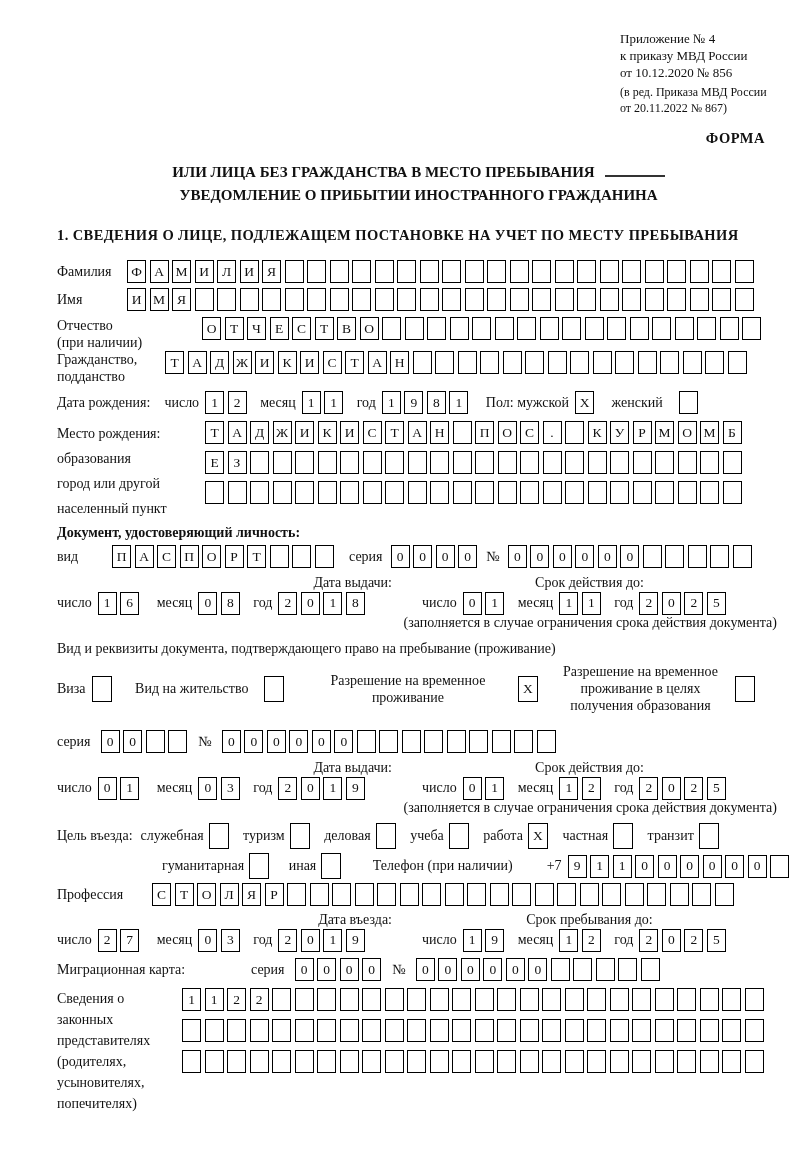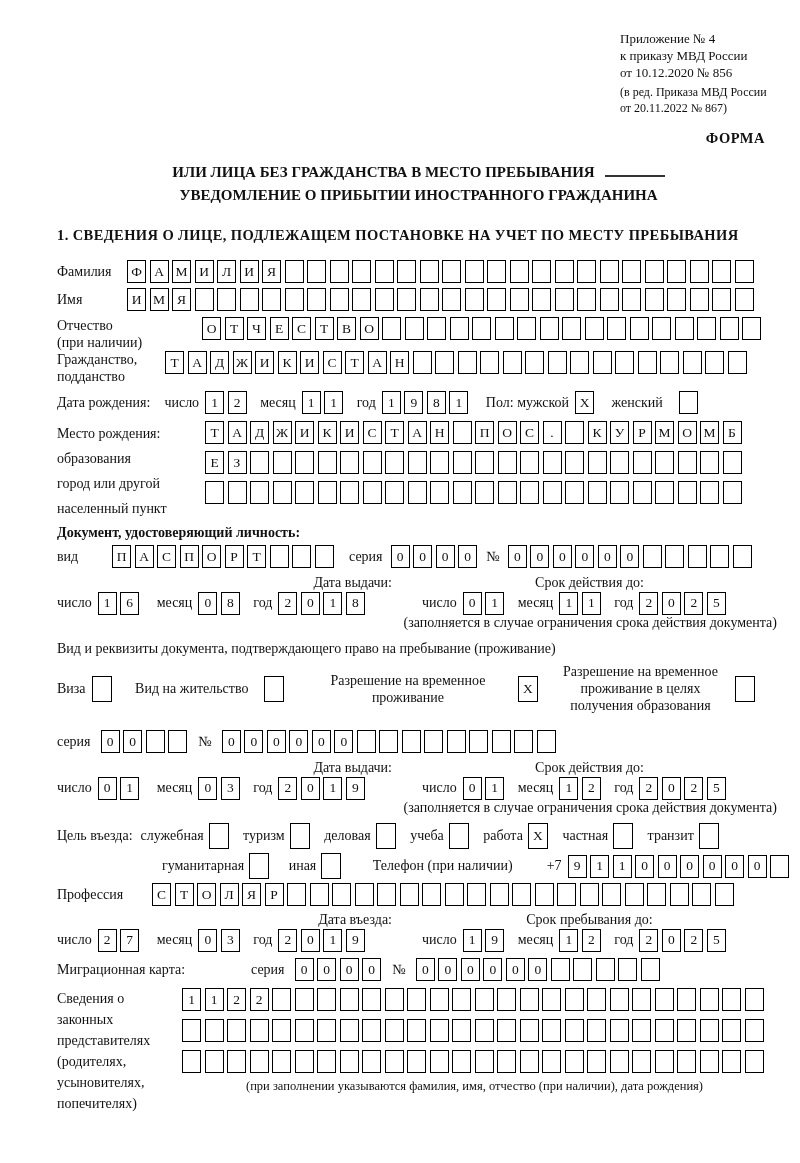--- a/index.html
+++ b/index.html
@@ -782,17 +782,16 @@
             <span class="cell"></span>
             <span class="cell"></span>
             <span class="cell"></span>
             <span class="cell"></span>
             <span class="cell"></span>
             <span class="cell"></span>
             <span class="cell"></span>
             <span class="cell"></span>
           </span>
       </span>
-      <span class="ital-note" style="display:block;text-align:center;margin-top:6px">(при заполнении указываются фамилия, имя, отчество (при наличии), дата рождения)</span>
     </span>
   </div>
 
 </div>
 
 </body></html>

